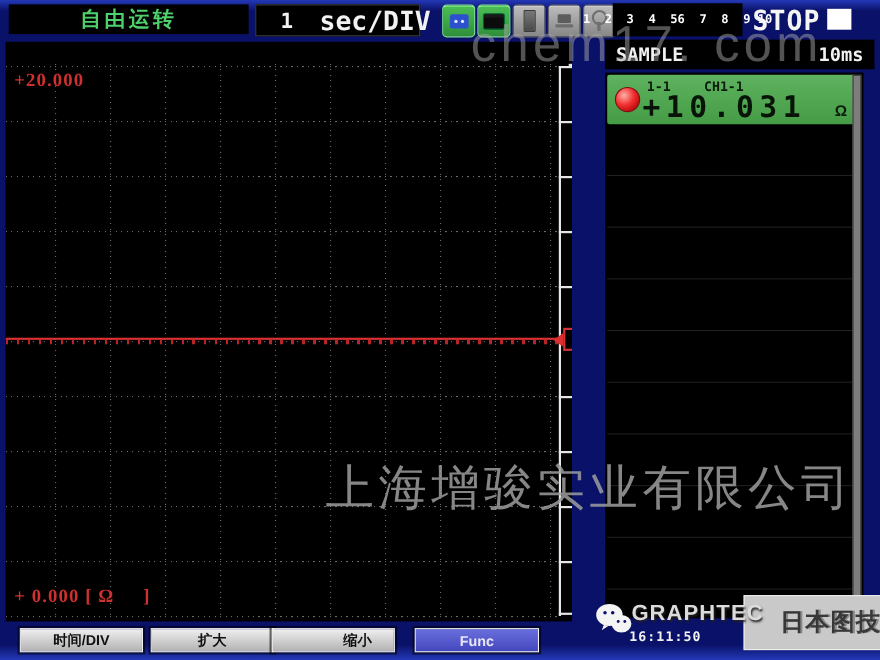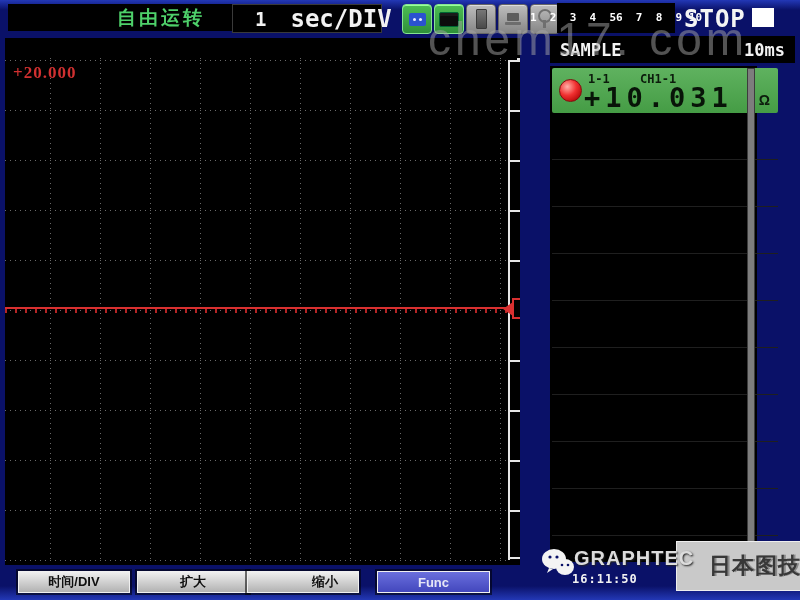--- a/index.html
+++ b/index.html
@@ -6,21 +6,21 @@
   body{width:800px;height:600px;overflow:hidden;
        font-family:"Liberation Sans",sans-serif;
        background:#0a1168;}
   .screen{position:relative;width:800px;height:600px;
     background:linear-gradient(180deg,#2338b6 0,#0a1168 10px,#0a1168 586px,#2338b6 600px);}
   .abs{position:absolute;}
 
   
   .mode-box{left:8px;top:4px;width:218px;height:27px;background:#000;
     display:flex;align-items:center;justify-content:center;
-    color:#4ed06a;font-size:19px;font-weight:bold;letter-spacing:3px;padding-left:44px;}
+    color:#4ed06a;font-size:19px;font-weight:bold;letter-spacing:3px;}
   .timebase-box{left:232px;top:4px;width:148px;height:27px;background:#000;
     border:1px solid #3a3a3a;display:flex;align-items:center;
     color:#f2f2f2;font-weight:bold;font-family:"DejaVu Sans Mono",monospace;}
   .timebase-box .tb-val{font-size:19px;margin-left:22px;}
   .timebase-box .tb-unit{font-size:24px;margin-left:24px;}
   .icon-row{left:402px;top:4px;display:flex;gap:2px;}
   .icon-btn{width:28px;height:28px;border-radius:4px;border:1px solid #666;
     background:linear-gradient(#bdbdbd,#868686);
     display:flex;align-items:center;justify-content:center;box-shadow:inset 0 1px 0 #ddd;}
   .icon-btn.active{background:linear-gradient(#4cbe54,#2f8f3a);border:1px solid #86e492;box-shadow:inset 0 1px 0 #9f9;}
@@ -62,21 +62,21 @@
   .marker-arrow{left:498px;top:264px;width:0;height:0;
     border-top:7px solid transparent;border-bottom:7px solid transparent;border-right:10px solid #d83030;}
   .marker-box{left:507px;top:260px;width:28px;height:21px;border:2px solid #d83030;background:#000;
     color:#d83030;font-size:15px;font-weight:bold;font-family:"DejaVu Sans Mono",monospace;
     display:flex;align-items:center;justify-content:flex-end;padding-right:4px;box-sizing:border-box;}
 
   
   .sample-row{left:550px;top:36px;width:245px;height:27px;background:#000;
     display:flex;align-items:center;justify-content:space-between;padding:0 10px;box-sizing:border-box;
     color:#f2f2f2;font-weight:bold;font-family:"DejaVu Sans Mono",monospace;font-size:17px;}
-  .chan-list{left:550px;top:66px;width:207px;height:496px;background:#000;text-align:center;}
+  .chan-list{left:550px;top:66px;width:235px;height:496px;background:#000;text-align:center;}
   .chan-strip{left:2px;top:2px;width:226px;height:45px;border-radius:2px;
     background:linear-gradient(#5fb25f,#459c45);}
   .led{left:7px;top:11px;width:21px;height:21px;border-radius:50%;border:1px solid #801010;
     background:radial-gradient(circle at 35% 32%,#ffb0a8 0,#f03030 45%,#c01010 75%,#900);}
   .chan-sub{color:#0c1c0c;font-size:12px;font-weight:bold;font-family:"DejaVu Sans Mono",monospace;}
   .chan-val{left:32px;top:14px;color:#081408;font-size:27px;font-weight:bold;
     font-family:"DejaVu Sans Mono",monospace;letter-spacing:5px;}
   .chan-unit{right:8px;bottom:5px;color:#0c1c0c;font-size:14px;font-weight:bold;}
   .scrollbar{right:2px;top:2px;width:8px;height:492px;background:#7d7d7d;border:1px solid #3c3c3c;box-sizing:border-box;}
   .rows{left:2px;top:47px;width:226px;}
@@ -156,20 +156,21 @@
         <div class="abs vgrid" style="left: 145px;"></div>
         <div class="abs vgrid" style="left: 195px;"></div>
         <div class="abs vgrid" style="left: 245px;"></div>
         <div class="abs vgrid" style="left: 295px;"></div>
         <div class="abs vgrid" style="left: 345px;"></div>
         <div class="abs vgrid" style="left: 395px;"></div>
         <div class="abs vgrid" style="left: 445px;"></div>
         <div class="abs vgrid" style="left: 495px;"></div>
       </div>
     <div class="abs scale-red" style="left:8px;top:25px;">+20.000</div>
+    <div class="abs scale-red" style="left:8px;top:494px;">+ 0.000 [ Ω     ]</div>
     <div class="abs trace-line"></div>
     <div class="abs trace-ticks"></div>
     <div class="abs axis-line"></div>
     <div class="abs axis-bracket"></div>
     <div class="abs axis-top-label">1</div>
     <div id="ticks">
         <div class="abs tick" style="top: 72px;"></div>
         <div class="abs tick" style="top: 122px;"></div>
         <div class="abs tick" style="top: 172px;"></div>
         <div class="abs tick" style="top: 222px;"></div>
@@ -231,14 +232,15 @@
       <circle cx="21" cy="17" r="1.3" fill="#0a1168"></circle>
       <circle cx="27" cy="17" r="1.3" fill="#0a1168"></circle>
       <path d="M8 20 L6 25 L12 21 Z" fill="#f4f4f4"></path>
     </svg>
   </div>
   <div class="abs clock">16:11:50</div>
   <div class="abs graphtec">GRAPHTEC</div>
   <div class="abs japan-box">日本图技</div>
 
   <div class="abs wm wm-top">chem17. com</div>
+  <div class="abs wm wm-center">上海增骏实业有限公司</div>
 
 </div>
 
 </body></html>

